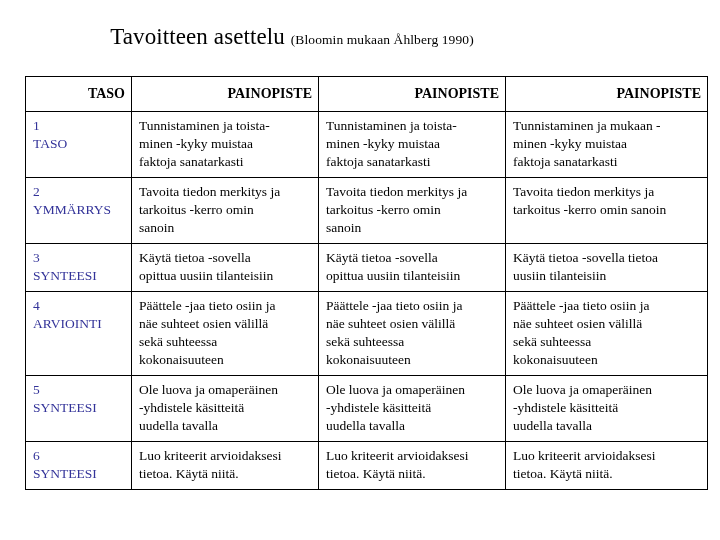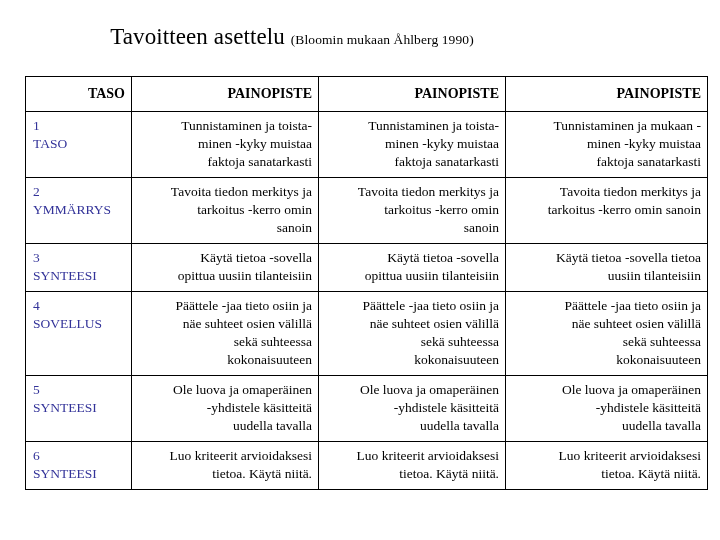--- a/index.html
+++ b/index.html
@@ -101,21 +101,21 @@
   }
   .lvl .lvl-num { display: block; }
   .lvl .lvl-name { display: block; }
 
   
   .focus {
     font-family: "Liberation Serif", "DejaVu Serif", serif;
     font-size: 13.5px;
     line-height: 18px;
     color: #000000;
-    text-align: right;
+    text-align: left;
   }
   .focus span { display: block; }
 </style>
 </head>
 <body>
 
 <div class="slide">
 
   <div class="title-block">
     <span class="title-main">Tavoitteen asettelu </span><span class="title-sub">(Bloomin mukaan Åhlberg 1990)</span>
@@ -192,21 +192,21 @@
             <span>opittua uusiin tilanteisiin</span>
           </td>
           <td class="focus">
             <span>Käytä tietoa -sovella tietoa</span>
             <span>uusiin tilanteisiin</span>
           </td>
         </tr>
         <tr>
           <td class="lvl">
             <span class="lvl-num">4</span>
-            <span class="lvl-name">SOVELLUS</span>
+            <span class="lvl-name">ARVIOINTI</span>
           </td>
           <td class="focus">
             <span>Päättele -jaa tieto osiin ja</span>
             <span>näe suhteet osien välillä</span>
             <span>sekä suhteessa</span>
             <span>kokonaisuuteen</span>
           </td>
           <td class="focus">
             <span>Päättele -jaa tieto osiin ja</span>
             <span>näe  suhteet osien välillä</span>

